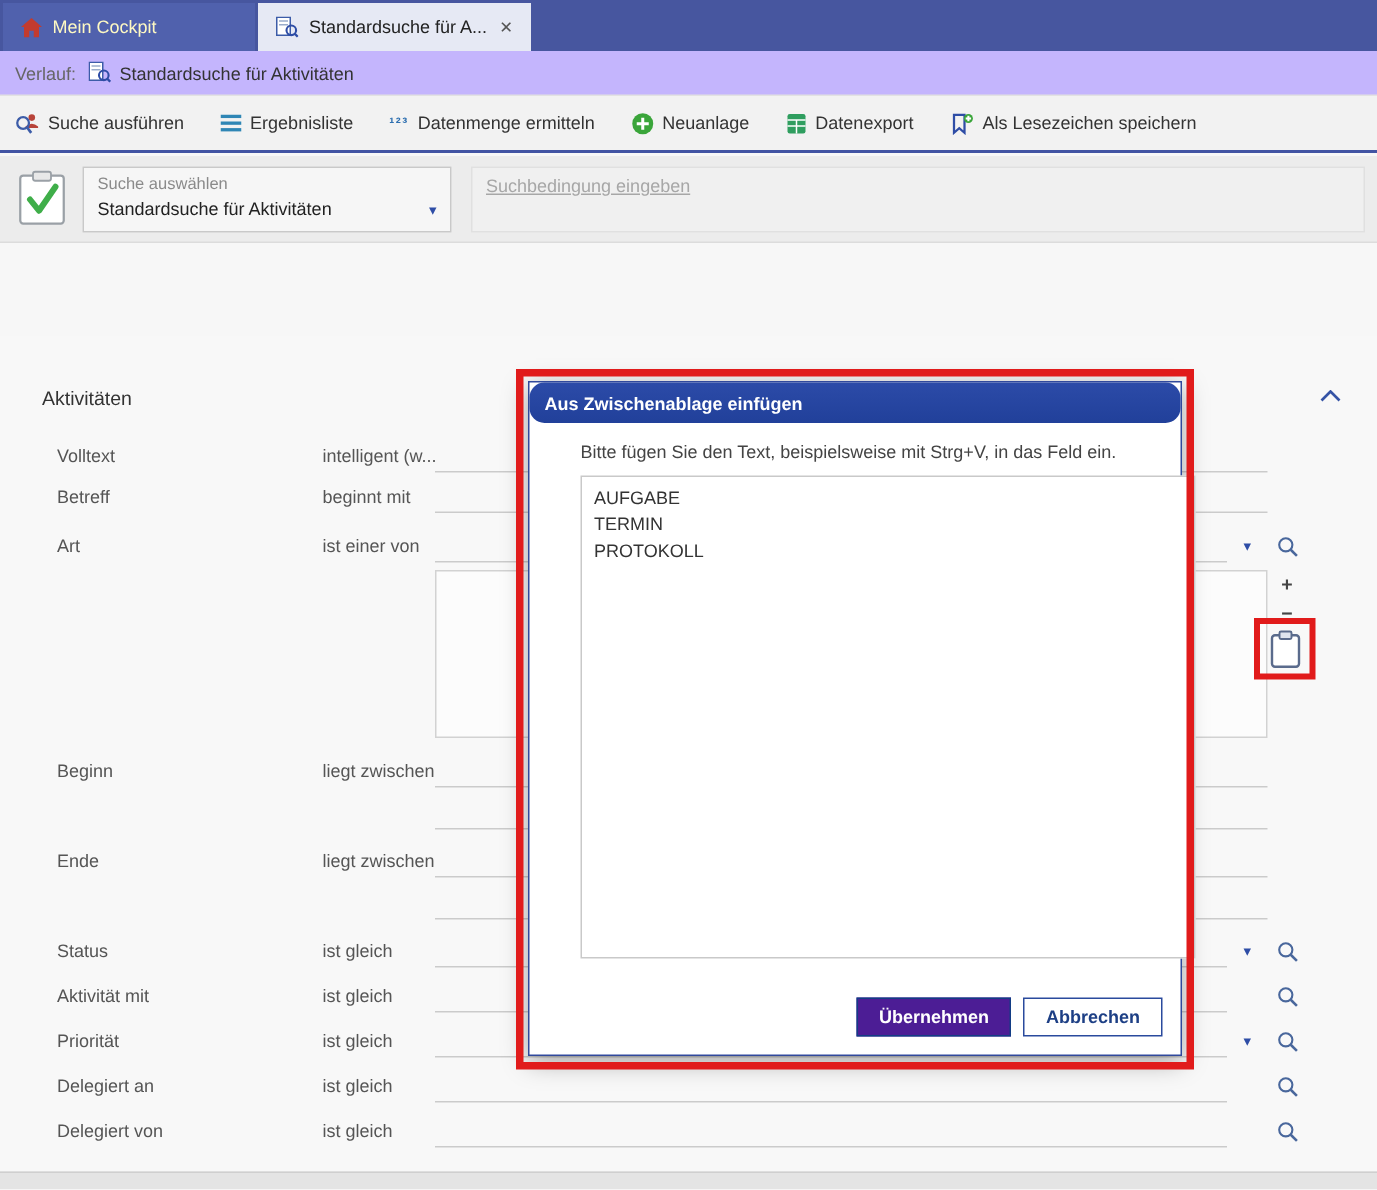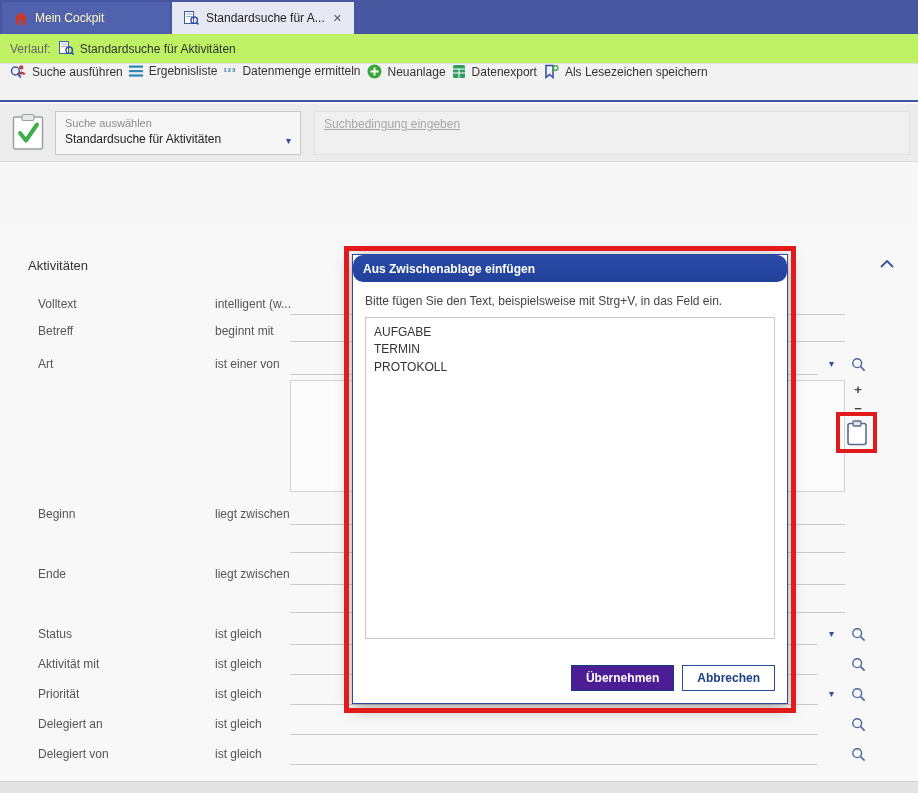--- a/index.html
+++ b/index.html
@@ -8,25 +8,25 @@
   #app { position:relative; width:918px; height:793px; background:#f7f7f7; }
 
   
   .tabbar { position:absolute; top:0; left:0; right:0; height:34px; background:#47569f; }
   .tab { position:absolute; top:2px; height:32px; display:flex; align-items:center; gap:7px; padding:0 12px; cursor:pointer; }
   .tab-cockpit { left:2px; width:168px; background:#5061ad; color:#fef9c3; }
   .tab-active { left:172px; width:182px; background:#e6e9f4; color:#222; }
   .tab-close { margin-left:auto; color:#555; font-size:11px; cursor:pointer; }
 
   
-  .verlauf { position:absolute; top:34px; left:0; right:0; height:30px; background:#bef264; border-bottom:1px solid #e2e2e2; display:flex; align-items:center; gap:8px; padding:0 10px; color:#666; }
+  .verlauf { position:absolute; top:34px; left:0; right:0; height:30px; background:#c4b5fd; border-bottom:1px solid #e2e2e2; display:flex; align-items:center; gap:8px; padding:0 10px; color:#666; }
   .verlauf-item { display:flex; align-items:center; gap:6px; color:#333; cursor:pointer; }
 
   
-  .toolbar { position:absolute; top:64px; left:0; right:0; height:38px; background:#f2f2f2; border-bottom:2px solid #4254a3; display:flex; align-items:flex-start; gap:6px; padding:0 10px; color:#333; }
+  .toolbar { position:absolute; top:64px; left:0; right:0; height:38px; background:#f2f2f2; border-bottom:2px solid #4254a3; display:flex; align-items:center; gap:24px; padding:0 10px; color:#333; }
   .tool { display:flex; align-items:center; gap:6px; cursor:pointer; white-space:nowrap; }
   .count-glyph { color:#2d6fb0; font-weight:bold; font-size:10px; letter-spacing:1px; }
 
   
   .searchpanel { position:absolute; top:104px; left:0; right:0; height:58px; background:#ececec; border-bottom:1px solid #dcdcdc; }
   .bigcheck { position:absolute; left:12px; top:9px; }
   .combo { position:absolute; left:55px; top:7px; width:246px; height:44px; border:1px solid #c9c9c9; background:#f6f6f6; padding:5px 9px; cursor:pointer; }
   .combo-label { color:#8a8a8a; font-size:11px; }
   .combo-value { color:#222; margin-top:3px; }
   .combo-caret { position:absolute; right:9px; bottom:8px; color:#2e4da6; font-size:10px; }
@@ -50,21 +50,21 @@
   .c-search { position:absolute; right:52px; top:3px; cursor:pointer; line-height:0; }
   .c-field2 { position:absolute; left:290px; width:555px; height:21px; border-bottom:1px solid #cbcbcb; cursor:text; }
 
   .listbox { position:absolute; left:290px; top:380px; width:555px; height:112px; border:1px solid #d2d2d2; background:#fcfcfc; }
   .sidebtn { position:absolute; left:849px; width:18px; height:16px; text-align:center; font-size:13px; font-weight:bold; color:#444; cursor:pointer; line-height:14px; }
   .clipbtn { position:absolute; left:846px; top:420px; width:24px; height:27px; cursor:pointer; line-height:0; }
 
   
   .dialog { position:absolute; left:352px; top:254px; width:436px; height:450px; background:#fff; border:1px solid #30499c; box-shadow:0 4px 16px rgba(0,0,0,.35); z-index:40; }
   .dlg-title { height:27px; background:linear-gradient(#2c4ba8,#21409a); color:#fff; font-weight:bold; display:flex; align-items:center; padding:0 10px; cursor:default;border-radius:10px; }
-  .dlg-body { padding:12px; position:relative; height:423px; }
+  .dlg-body { padding:12px; position:relative; height:423px;margin-left:22px; }
   .dlg-instruction { color:#444; margin-bottom:9px; }
   .clip-text { width:410px; height:322px; border:1px solid #c9c9c9; resize:none; font-family:"Liberation Sans", sans-serif; font-size:12px; padding:6px 8px; color:#333; line-height:1.45; background:#fff; outline:none; }
   .dlg-buttons { position:absolute; right:12px; bottom:14px; display:flex; gap:8px; }
   .btn { height:26px; padding:0 14px; font-weight:bold; font-size:12px; cursor:pointer; font-family:inherit; }
   .btn-primary { background:#4c1d95; border:1px solid #123d85; color:#fff; }
   .btn-secondary { background:#fff; border:1px solid #2a4a9d; color:#1d3f85; }
 
   
   .anno-big { position:absolute; left:344px; top:246px; width:452px; height:467px; border:5px solid #e11b1b; z-index:50; pointer-events:none; }
   .anno-small { position:absolute; left:836px; top:412px; width:41px; height:41px; border:4px solid #e11b1b; z-index:50; pointer-events:none; }

